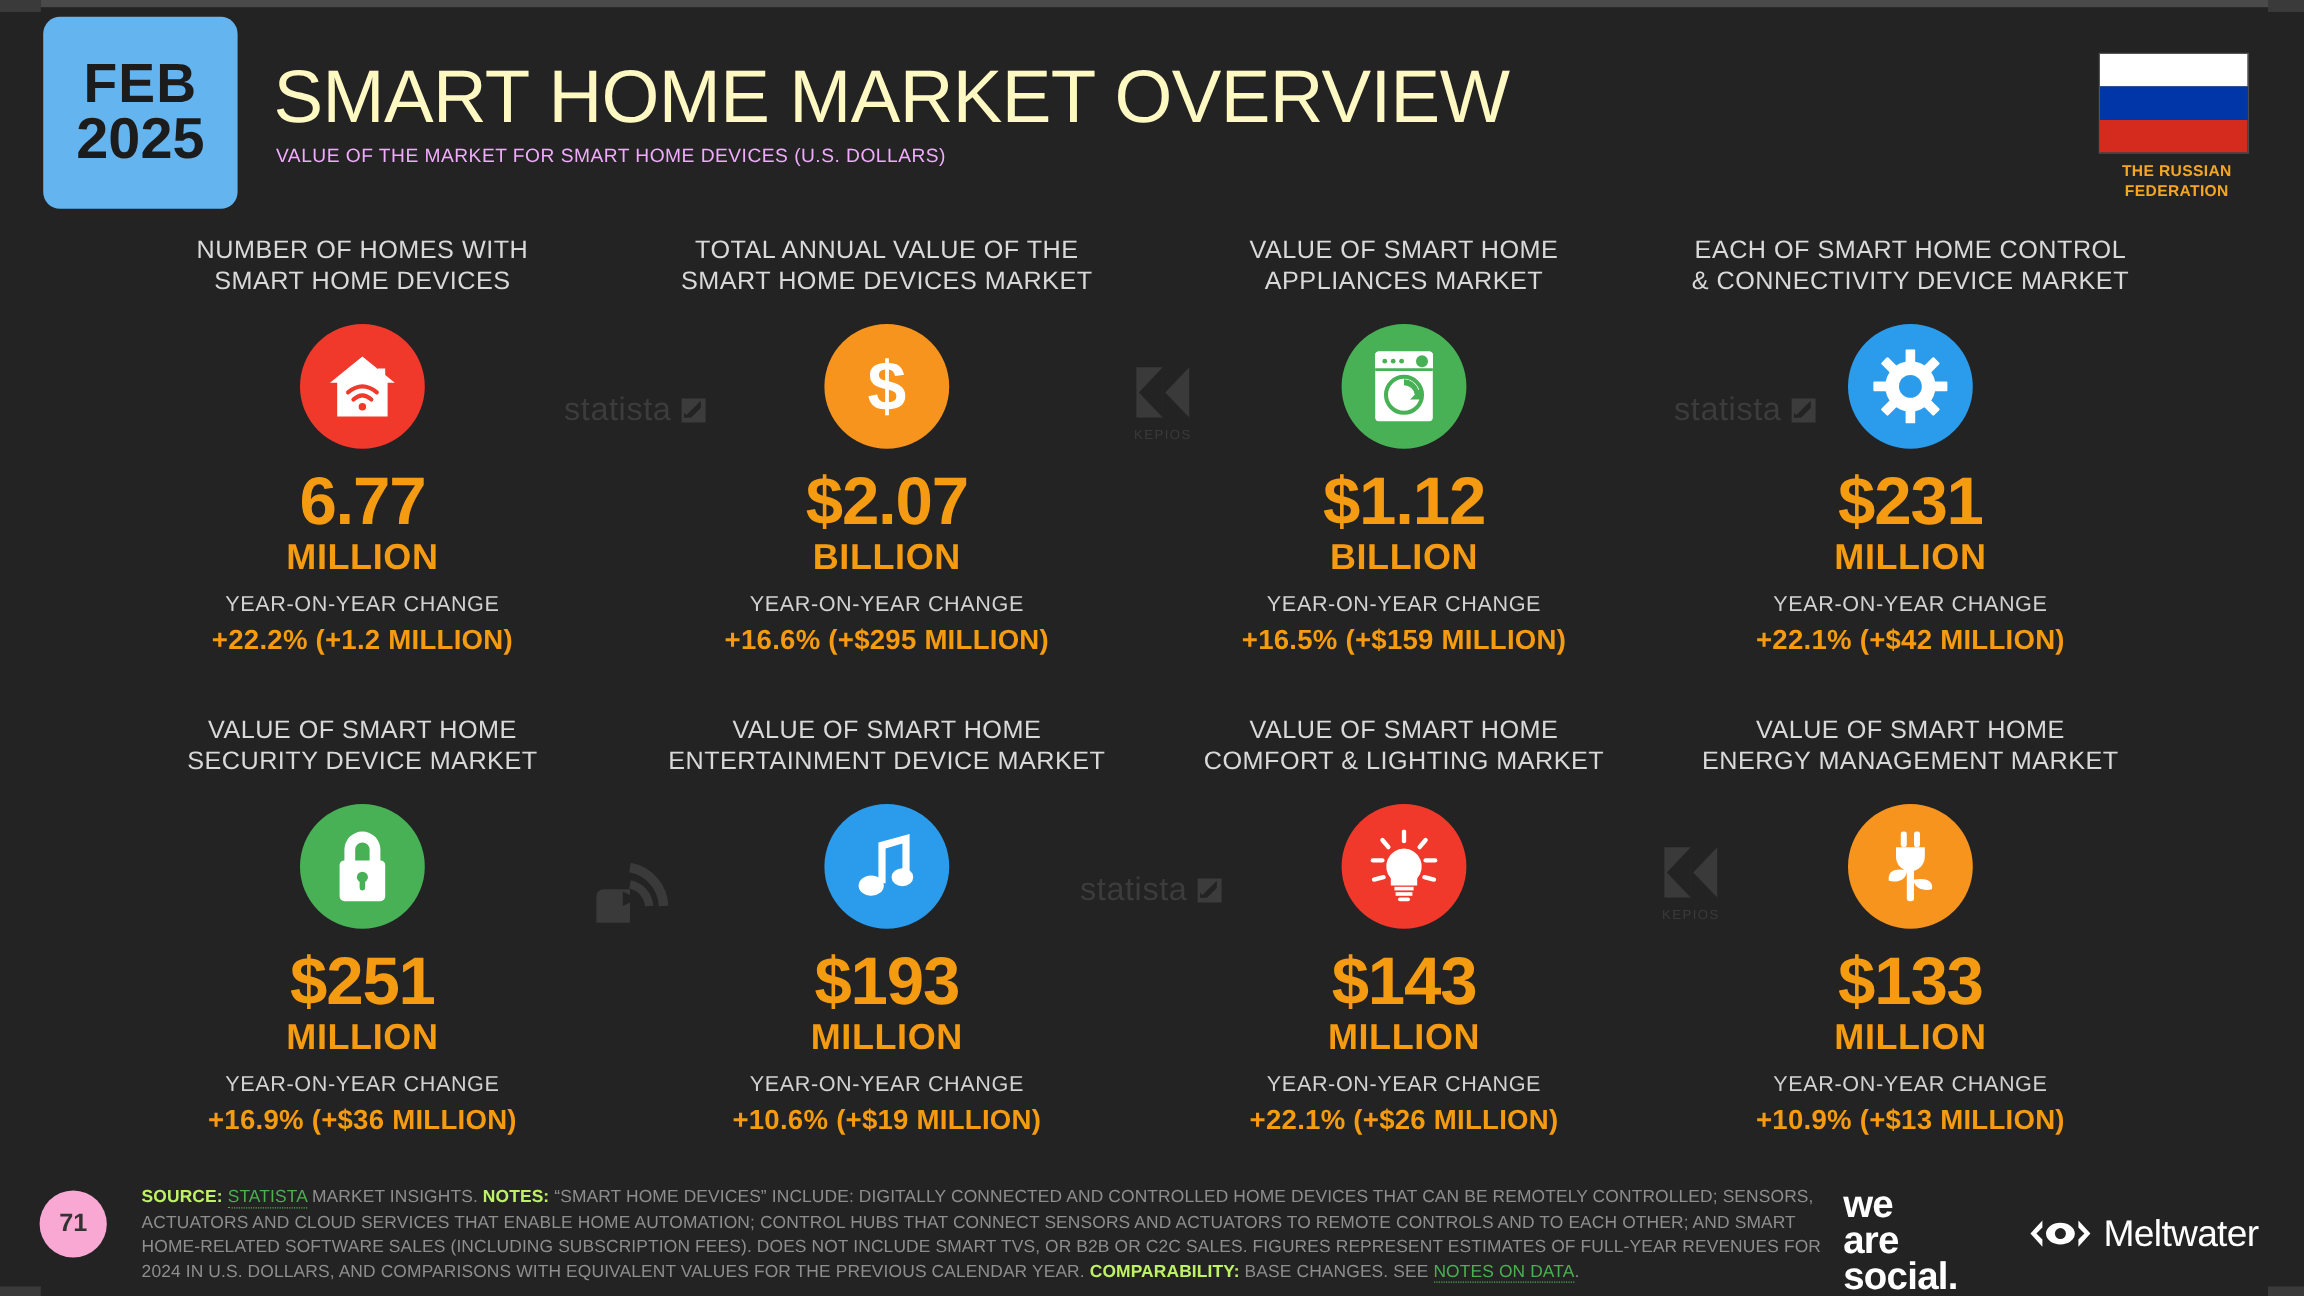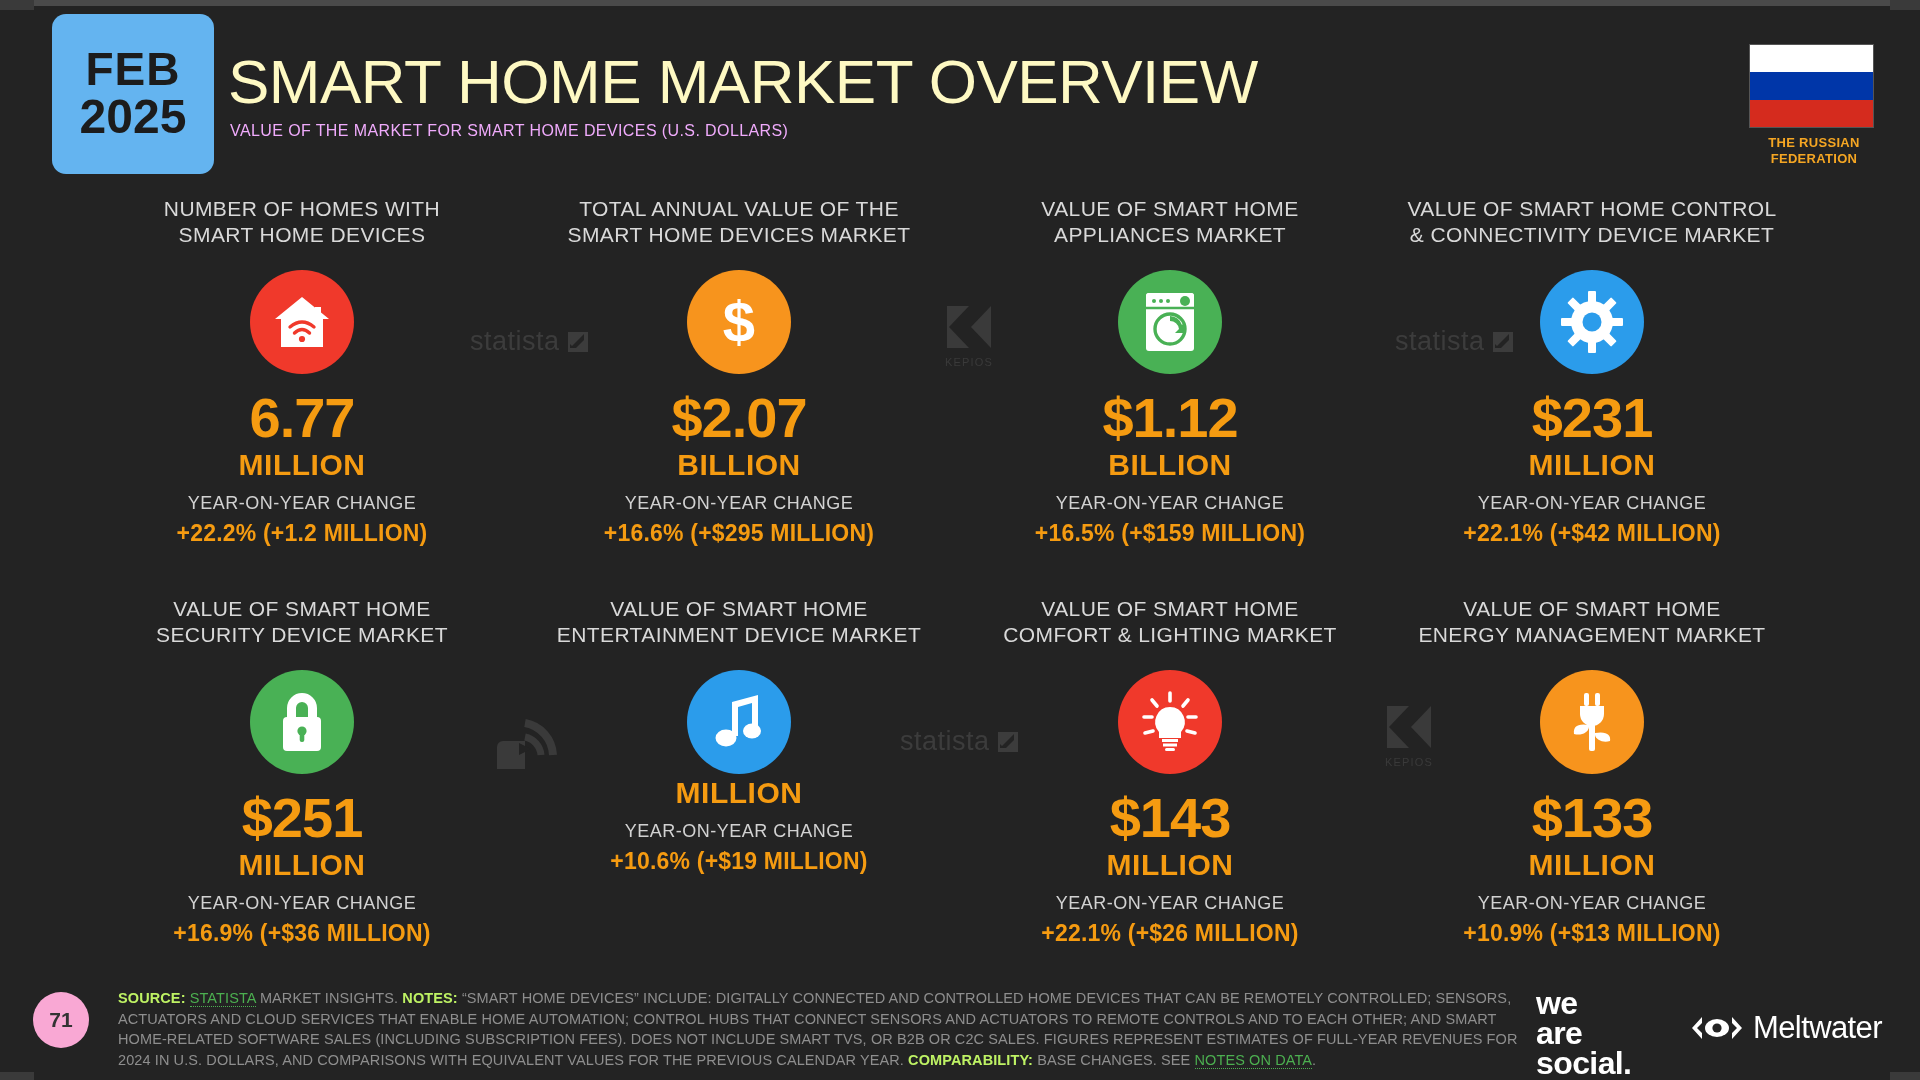--- a/index.html
+++ b/index.html
@@ -21,21 +21,20 @@
 
   
   .date-badge {
     position:absolute; left:36px; top:14px;
     width:162px; height:160px;
     background:#64b4f0;
     border-radius:14px;
     display:flex; flex-direction:column;
     align-items:center; justify-content:center;
     color:#1c1c1c;
-    margin-left:16px;
   }
   .date-badge .m {
     font-size:46px; font-weight:bold; letter-spacing:1px; line-height:1.02;
   }
   .date-badge .y {
     font-size:48px; font-weight:bold; letter-spacing:0px; line-height:1.02;
   }
   .title {
     position:absolute; left:228px; top:46px;
     font-size:62px; font-weight:normal;
@@ -257,21 +256,21 @@
           </svg>
         </div>
         <div class="big-value">$1.12</div>
         <div class="unit">BILLION</div>
         <div class="yoy-label">YEAR-ON-YEAR CHANGE</div>
         <div class="yoy-value">+16.5% (+$159 MILLION)</div>
       </div>
 
       <div class="card c3">
         <div class="card-title">
-          <div>VALUE OF SMART HOME CONTROL</div>
+          <div>EACH OF SMART HOME CONTROL</div>
           <div>&amp; CONNECTIVITY DEVICE MARKET</div>
         </div>
         <div class="icon-circle" style="background:#2b9ceb;">
           <svg width="62" height="62" viewBox="0 0 62 62">
             <g fill="#ffffff">
               <circle cx="31" cy="31" r="21"></circle>
               <g>
                 <rect x="27" y="0" width="8" height="12" rx="1"></rect>
                 <rect x="27" y="50" width="8" height="12" rx="1"></rect>
                 <rect x="0" y="27" width="12" height="8" rx="1"></rect>
@@ -345,20 +344,21 @@
           <div>VALUE OF SMART HOME</div>
           <div>ENTERTAINMENT DEVICE MARKET</div>
         </div>
         <div class="icon-circle" style="background:#2b9ceb;">
           <svg width="54" height="60" viewBox="0 0 54 60">
             <path d="M20 44 L20 10 L46 3 L46 37 L40 37 L40 11 L26 15 L26 44 Z" fill="#ffffff"></path>
             <ellipse cx="14" cy="46" rx="10.5" ry="8.5" fill="#ffffff"></ellipse>
             <ellipse cx="40" cy="39" rx="9" ry="7.5" fill="#ffffff"></ellipse>
           </svg>
         </div>
+        <div class="big-value">$193</div>
         <div class="unit">MILLION</div>
         <div class="yoy-label">YEAR-ON-YEAR CHANGE</div>
         <div class="yoy-value">+10.6% (+$19 MILLION)</div>
       </div>
 
       <div class="card c2">
         <div class="card-title">
           <div>VALUE OF SMART HOME</div>
           <div>COMFORT &amp; LIGHTING MARKET</div>
         </div>

